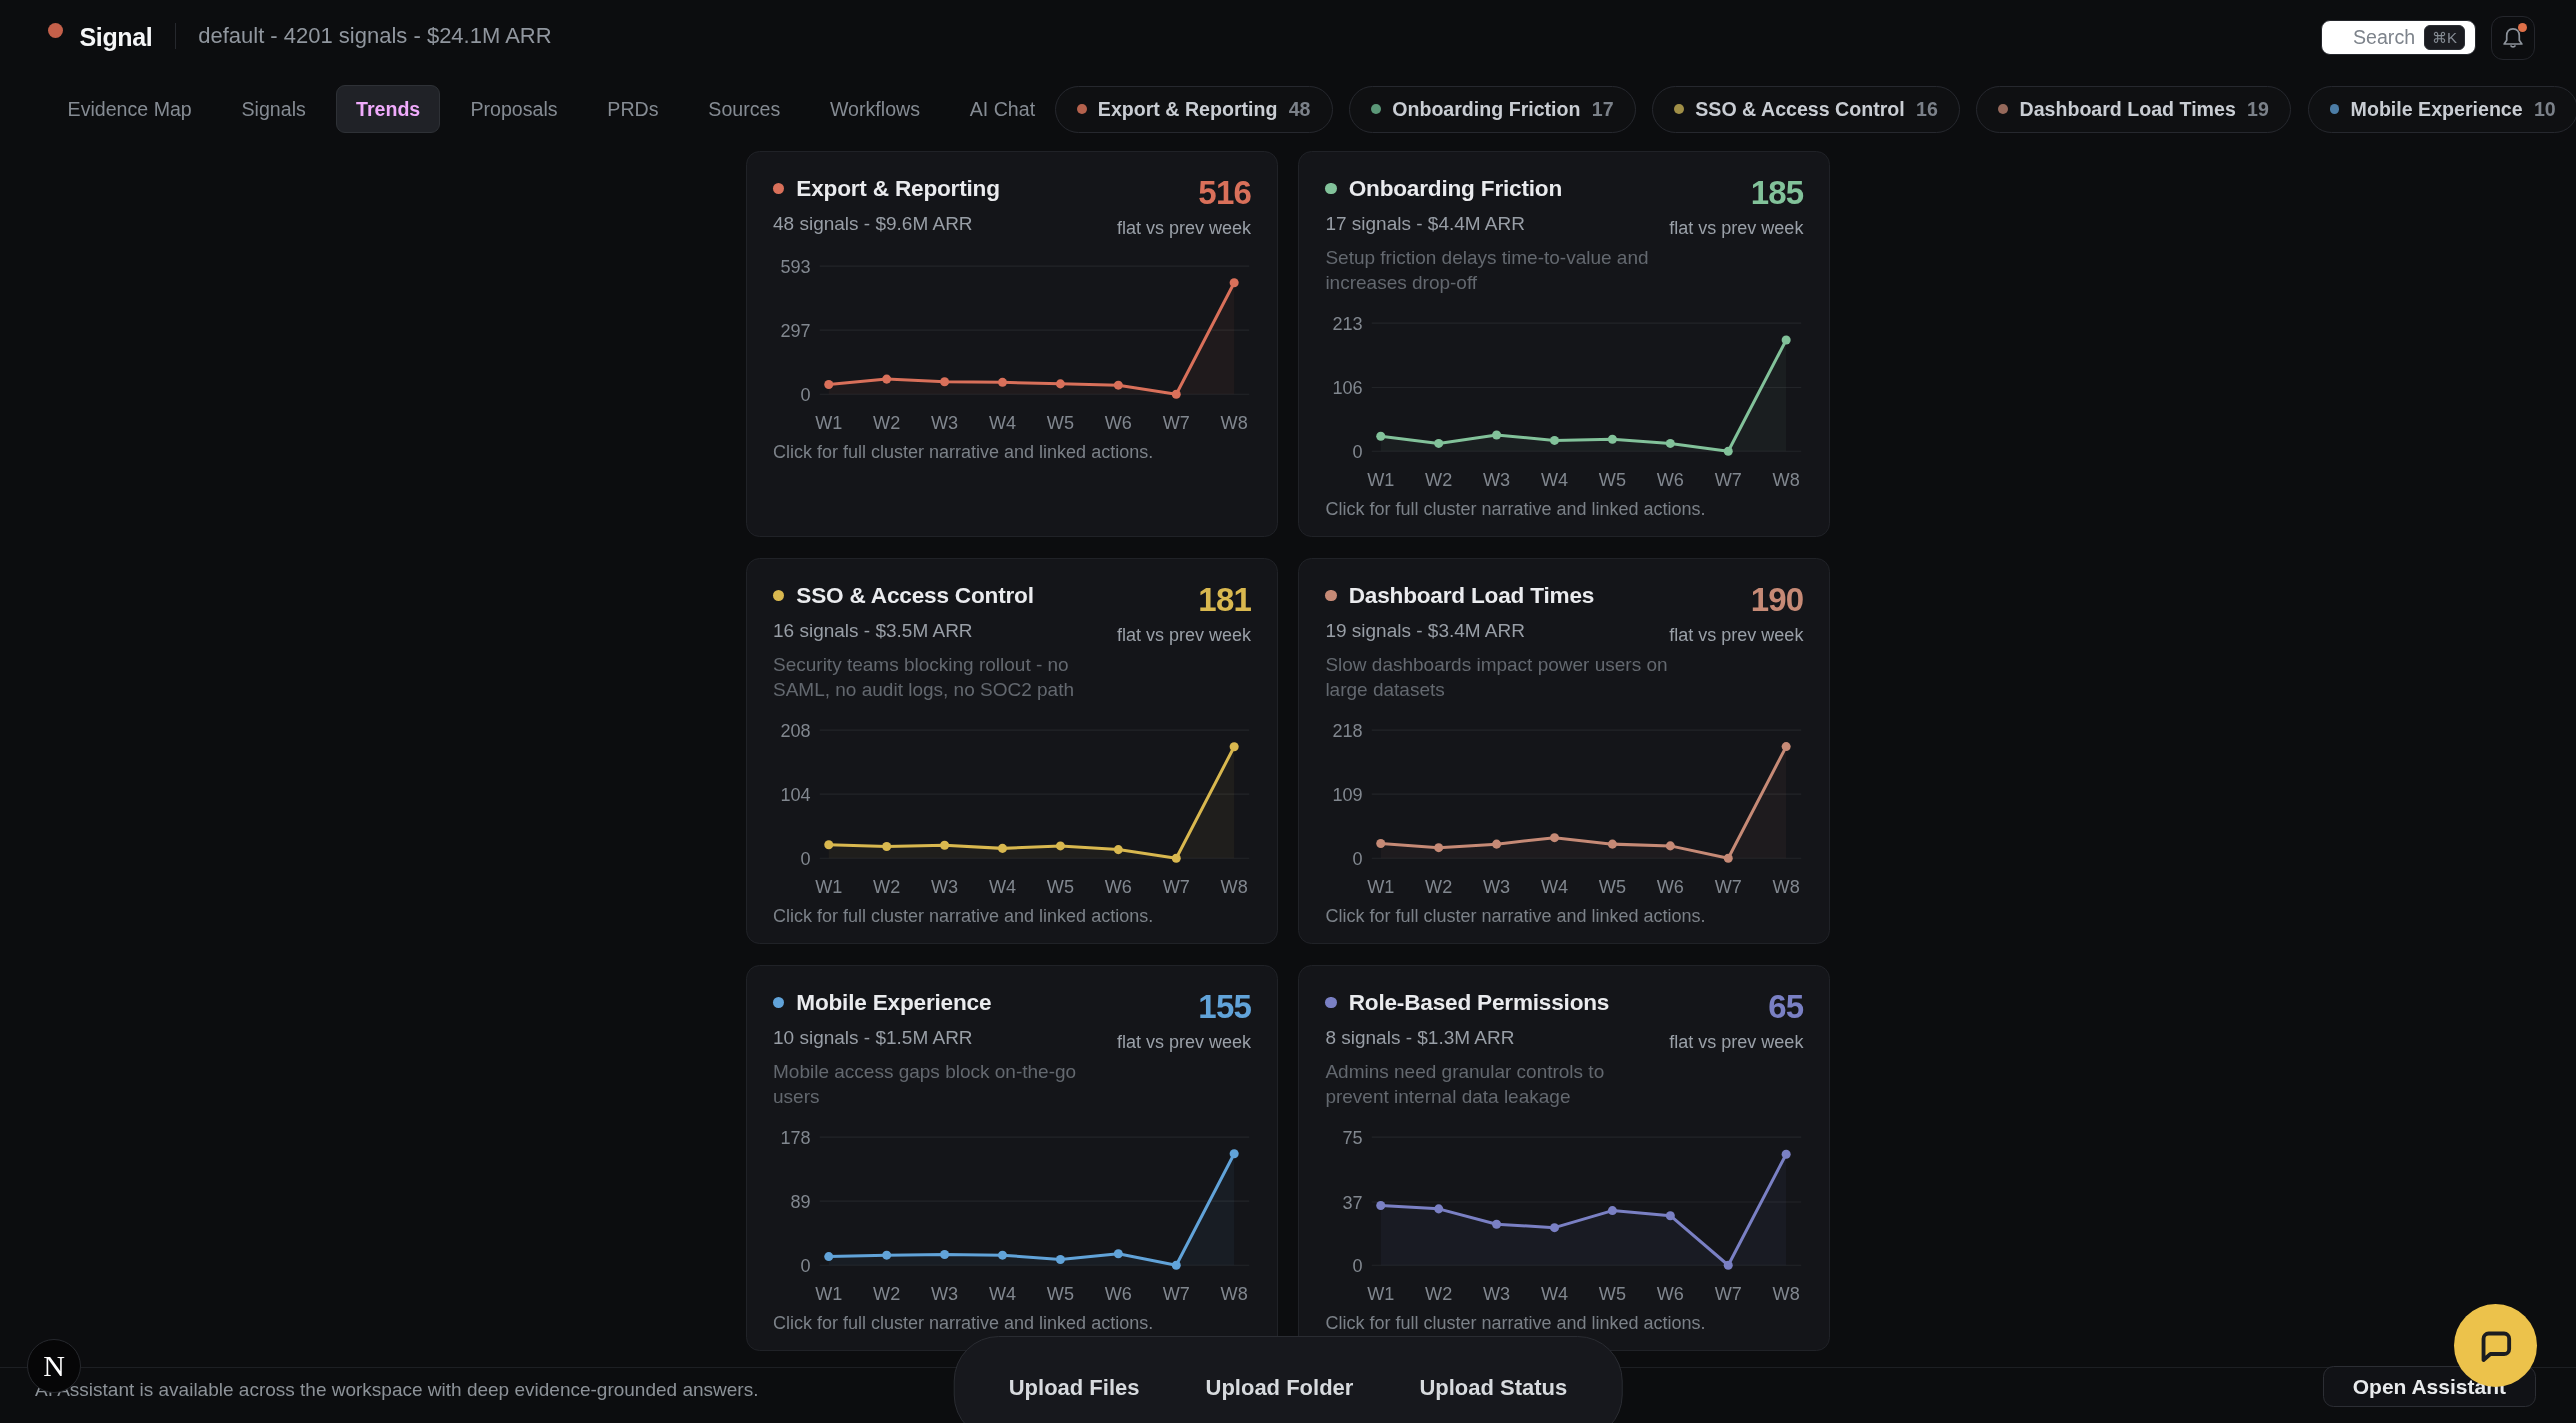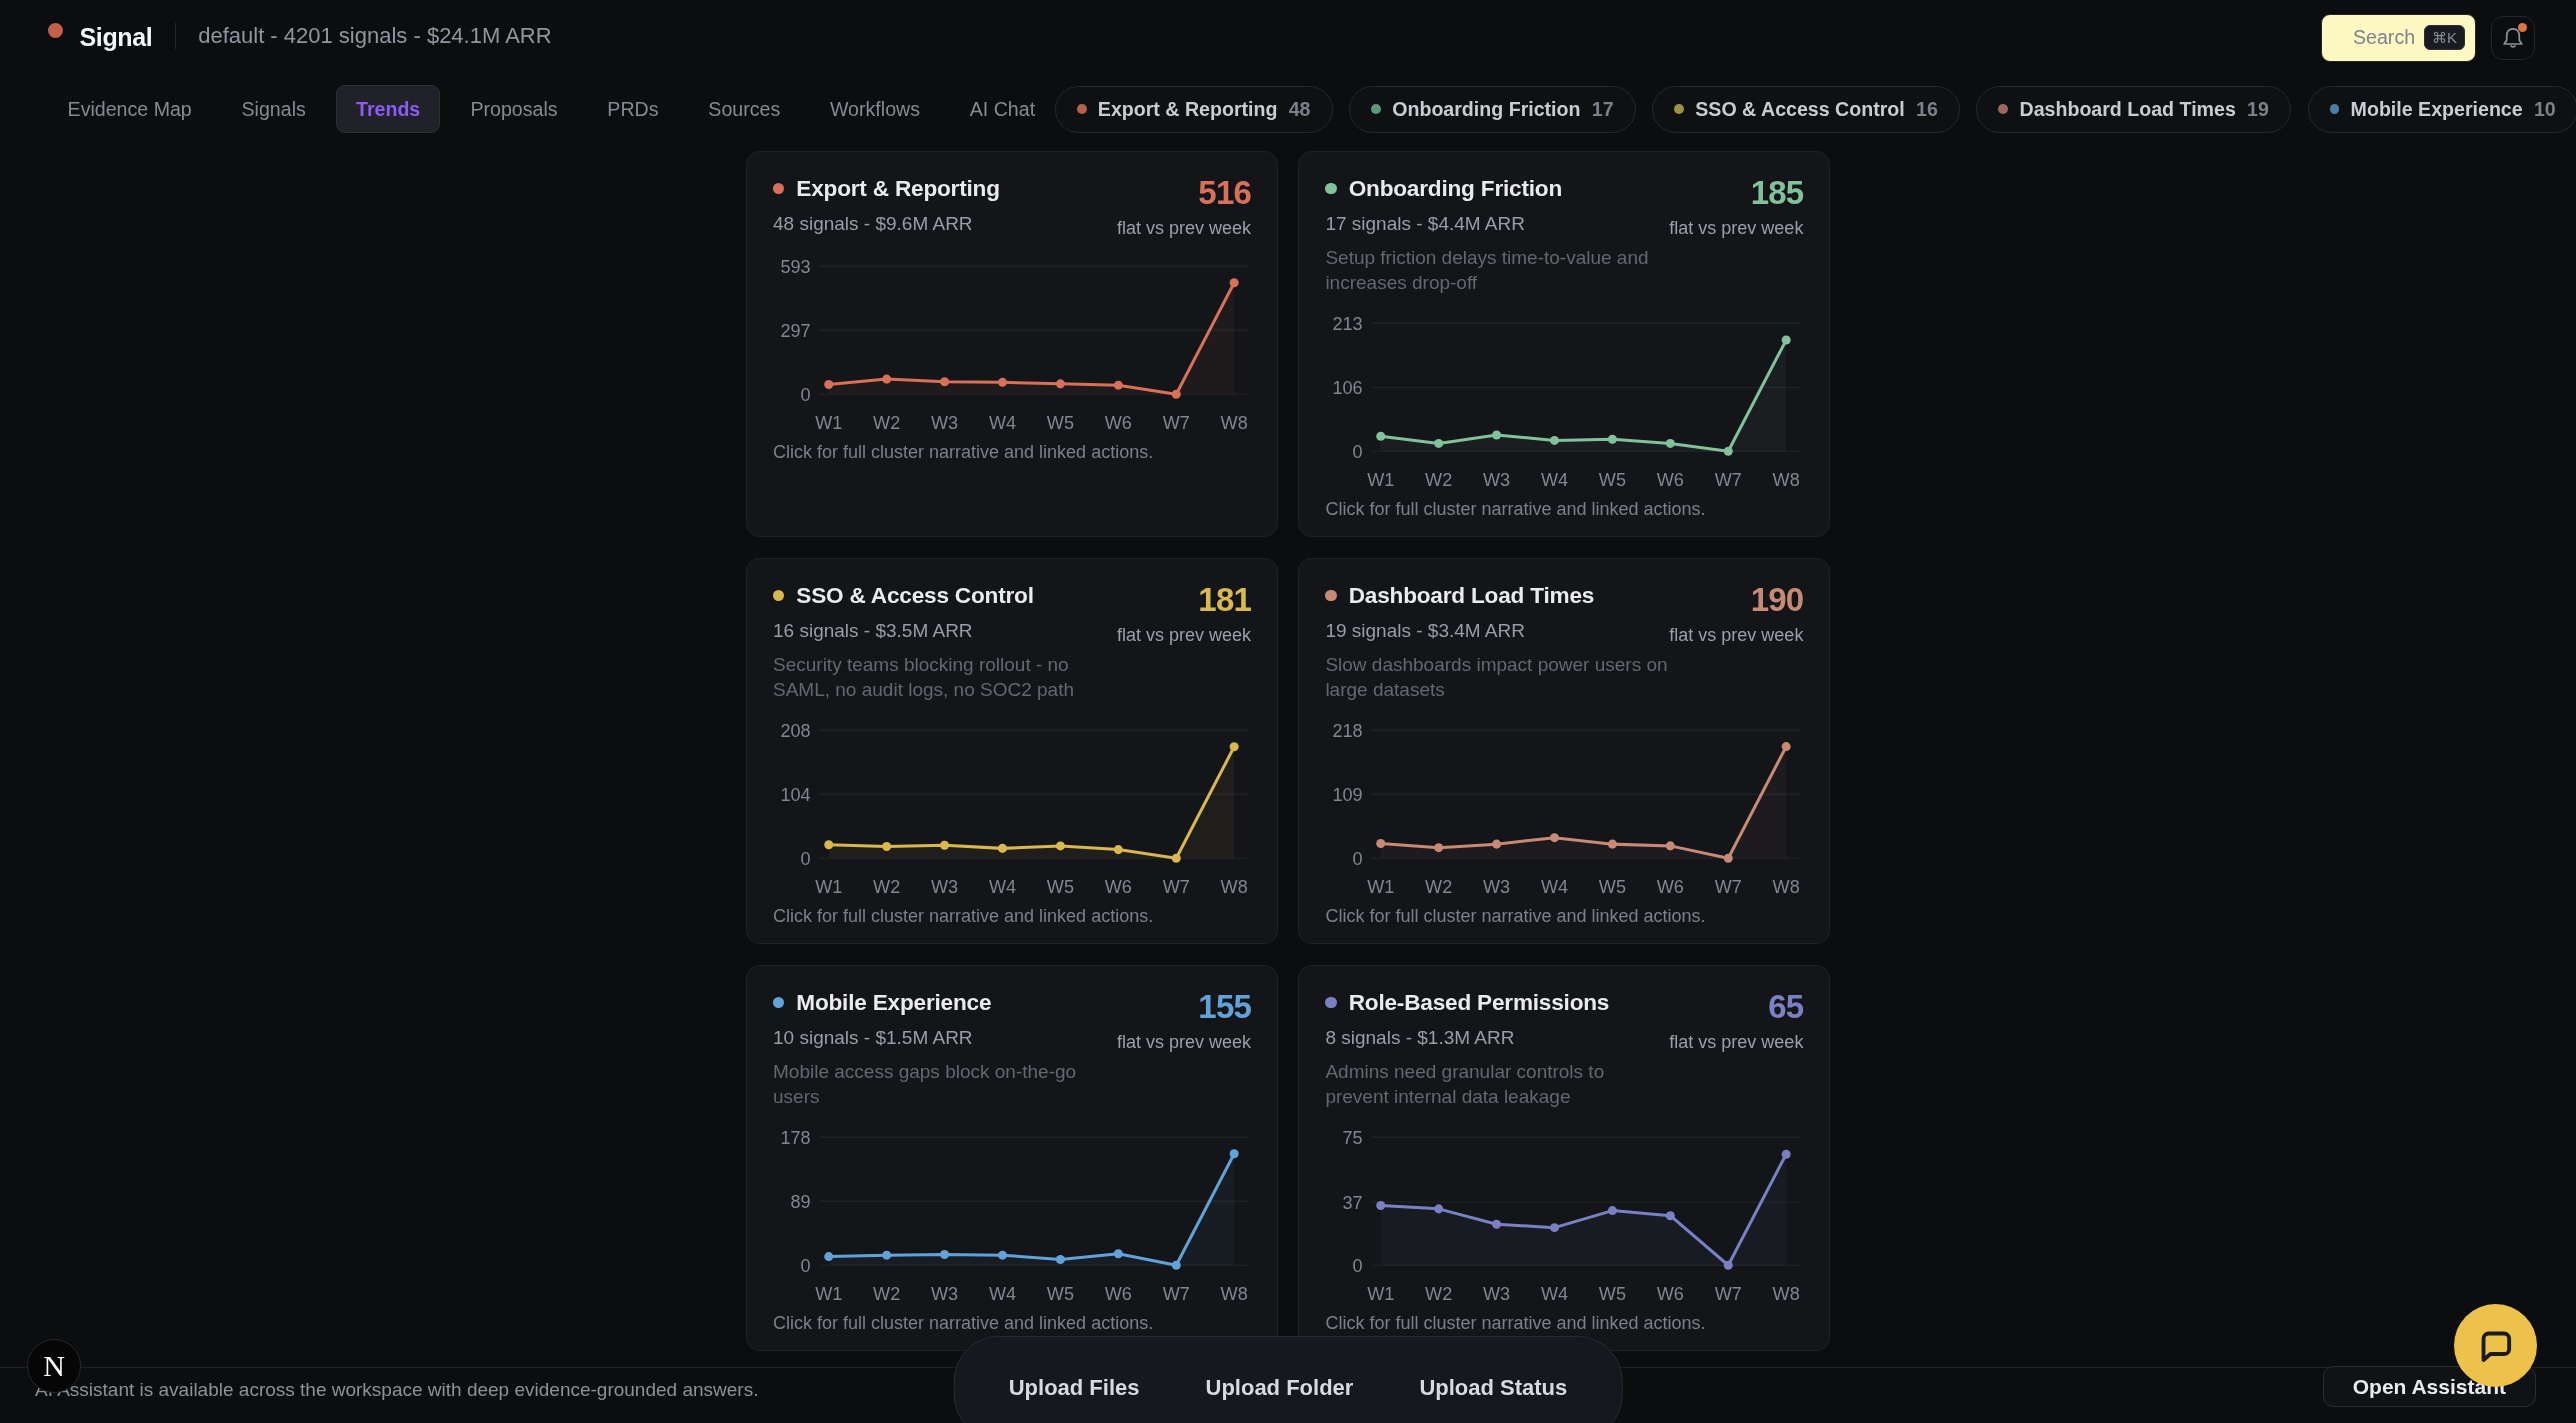--- a/index.html
+++ b/index.html
@@ -11,33 +11,33 @@
     position:relative;
   }
   
   .top-bar { height:75px; display:flex; align-items:center; padding:0 41px 0 48px; }
   .brand { display:flex; align-items:flex-start; }
   .brand-dot { width:15px; height:15px; border-radius:50%; background:#c4604a; }
   .brand-name { font-size:25px; font-weight:700; color:#f5f6f7; margin-left:16.6px; letter-spacing:-0.4px; }
   .v-divider { width:0.8px; height:26px; background:#26282d; margin:0 22.6px; }
   .workspace { font-size:22px; color:#90969e; }
   .top-right { margin-left:auto; display:flex; gap:15px; align-items:center; }
-  .search-box { width:155px; height:48px; border:0.8px solid #24262c; border-radius:9px;
-    background:#fef9c3; display:flex; align-items:center; padding:0 22px; gap:9px; }
+  .search-box { width:155px; height:35px; border:0.8px solid #24262c; border-radius:9px;
+    background:#ffffff; display:flex; align-items:center; padding:0 22px; gap:9px; }
   .search-ph { font-size:19.6px; color:#7d838b; }
   .kbd { margin-left:auto; font-size:15px; border:0.8px solid #2c2f35; background:#1a1b20;
     border-radius:6px; padding:2.3px 6.8px; color:#868c94; }
   .bell-btn { width:44px; height:44px; border:0.8px solid #24262c; border-radius:12px;
     background:transparent; position:relative; display:flex; align-items:center; justify-content:center; cursor:pointer; }
   .notif-dot { position:absolute; top:6.8px; right:6.8px; width:9px; height:9px; border-radius:50%; background:#df7048; }
   
   .nav-row { height:68px; display:flex; align-items:center; padding:0 27px 0 48px; }
   .tabs { display:flex; align-items:center; gap:10.6px; }
   .tab { font-size:19.6px; color:#858b93; padding:12px 19.6px; border-radius:9px; font-weight:500; cursor:pointer; white-space:nowrap; }
-  .tab.active { background:#202227; color:#8b5cf6; font-weight:700; border:0.8px solid #2e3136; padding:11.3px 19px; }
+  .tab.active { background:#202227; color:#f0abfc; font-weight:700; border:0.8px solid #2e3136; padding:11.3px 19px; }
   .pills { margin-left:auto; display:flex; gap:16.6px; align-items:center; }
   .pill { display:flex; align-items:center; gap:11.3px; padding:0 21px; height:47px;
     border:0.8px solid #26282e; border-radius:753px; background:rgba(255,255,255,0.015); cursor:pointer; white-space:nowrap; }
   .p-dot { width:9.8px; height:9.8px; border-radius:50%; }
   .p-label { font-size:19.6px; color:#c9cdd3; font-weight:600; }
   .p-count { font-size:19.6px; color:#7b8189; font-weight:600; }
   
   .grid { width:1084px; margin:7.5px auto 0; display:grid; grid-template-columns:532px 532px;
     column-gap:20.4px; row-gap:21px; grid-auto-rows:386px; }
   .card { background:#141519; border:0.8px solid #202227; border-radius:13.6px; padding:24px 26px;

